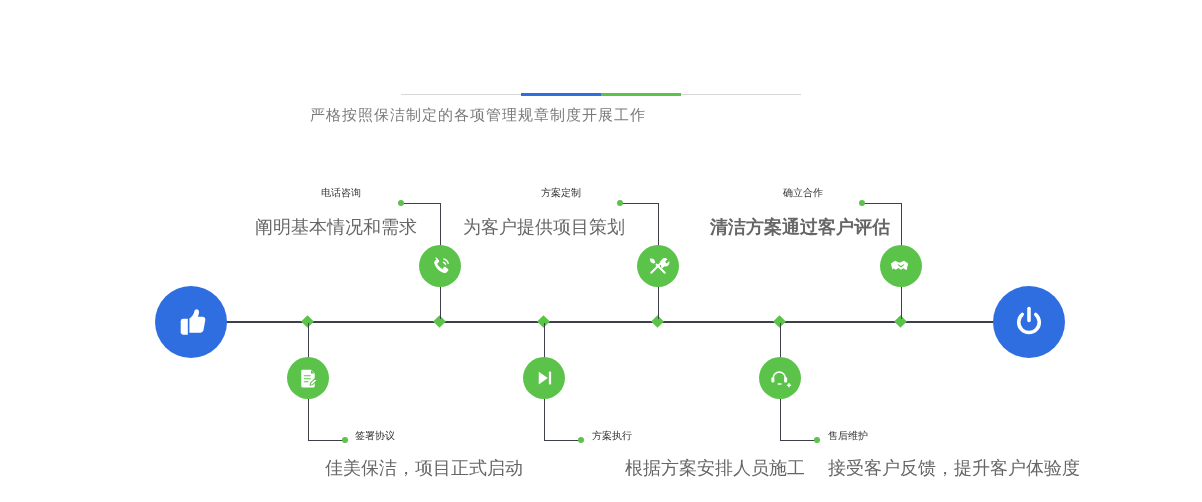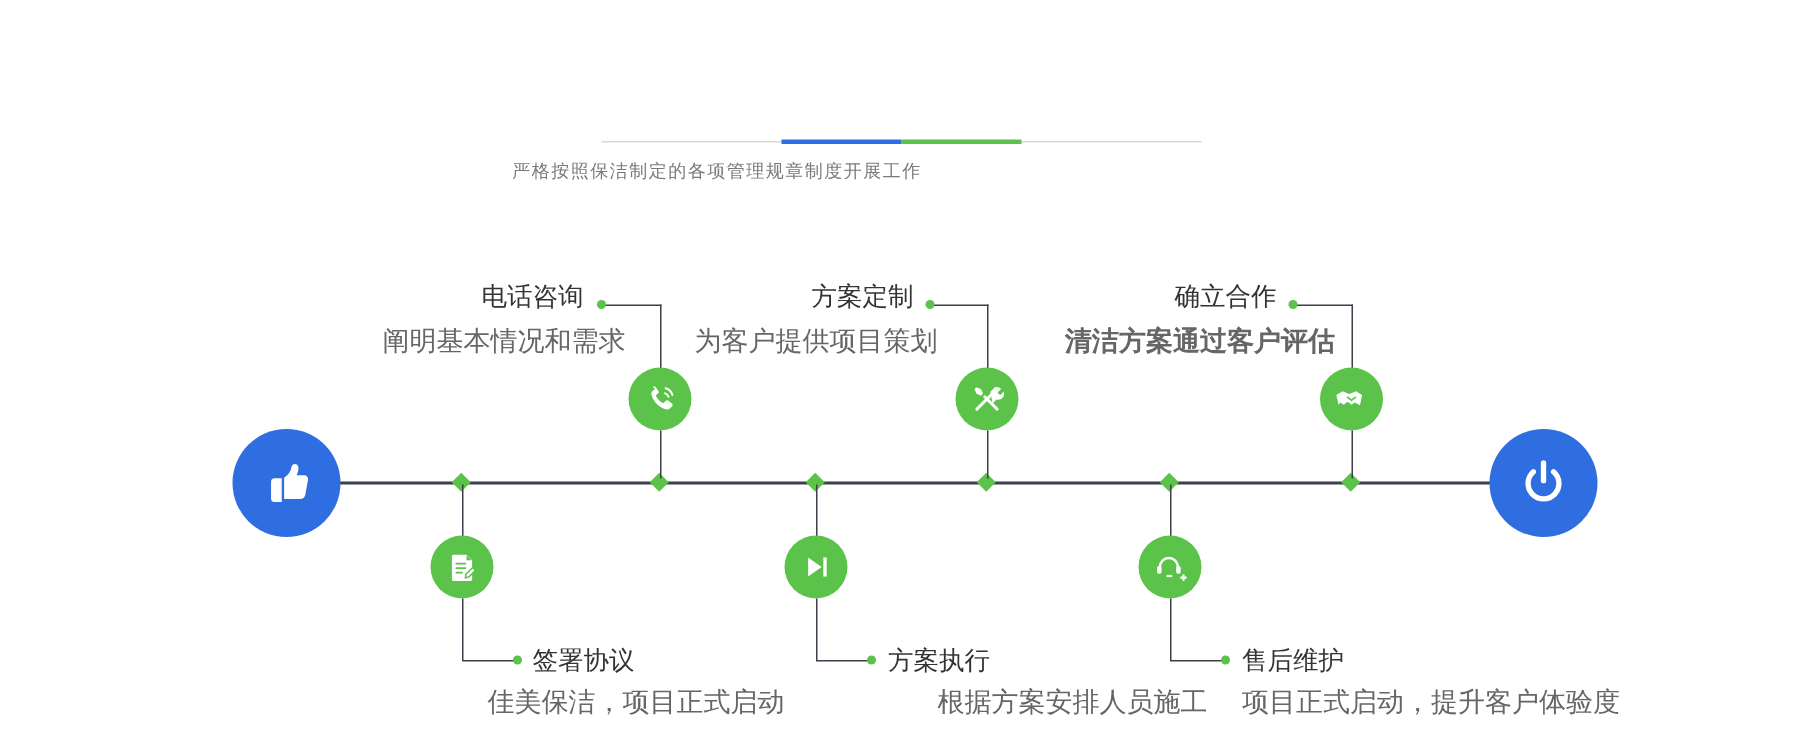--- a/index.html
+++ b/index.html
@@ -61,21 +61,21 @@
     width: 80px;
     height: 3px;
     background: #5bc24a;
   }
   .subtitle {
     position: absolute;
     top: 106px;
     left: 0;
     width: 956px;
     text-align: center;
-    font-size: 12px;
+    font-size: 15px;
     color: #7a7a7a;
     letter-spacing: 1px;
   }
 
   
   .axis {
     position: absolute;
     top: 321px;
     left: 190px;
     width: 840px;
@@ -134,21 +134,21 @@
     background: #5bc24a;
     display: flex;
     align-items: center;
     justify-content: center;
   }
   .step-icon svg { display: block; }
 
   
   .step-label {
     position: absolute;
-    font-size: 17px;
+    font-size: 10px;
     color: #333333;
     white-space: nowrap;
   }
   .step-desc {
     position: absolute;
     font-size: 18px;
     color: #666666;
     white-space: nowrap;
   }
 </style>
@@ -280,15 +280,15 @@
         <rect fill="#ffffff" x="21.5" y="15" width="4" height="7" rx="1.6"></rect>
         <path fill="#ffffff" d="M13 23h5v2h-5z"></path>
         <path fill="none" stroke="#ffffff" stroke-width="2" stroke-linecap="round" d="M26 25.5h4M28 23.5v4"></path>
       </svg>
     </span>
   </div>
   <div class="connector" style="left:780px; top:399px; height:41px;"></div>
   <div class="connector-h" style="left:780px; top:440px; width:37px;"></div>
   <div class="dot" style="left:814px; top:437px;"></div>
   <div class="step-label" style="left:828px; top:429px;">售后维护</div>
-  <div class="step-desc" style="left:828px; top:456px;">项目正式启动，提升客户体验度</div>
+  <div class="step-desc" style="left:828px; top:456px;">接受客户反馈，提升客户体验度</div>
 
 </div>
 
 </body></html>

